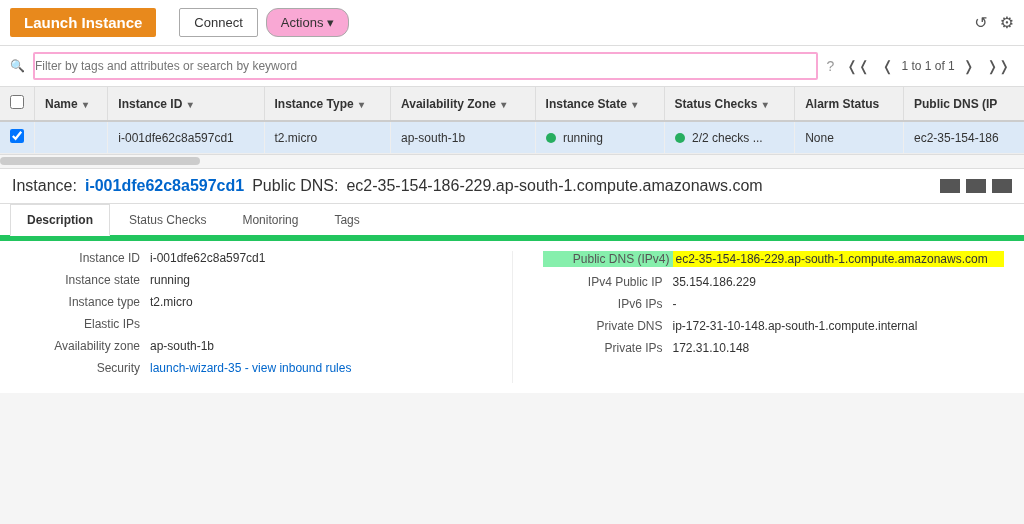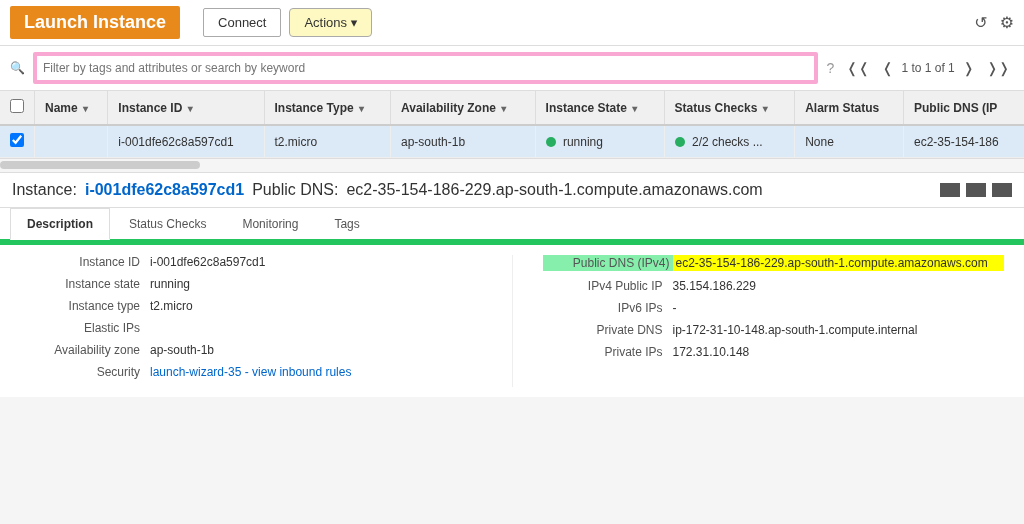--- a/index.html
+++ b/index.html
@@ -5,41 +5,41 @@
     * { box-sizing: border-box; margin: 0; padding: 0; }
     body { font-family: Arial, sans-serif; font-size: 12px; background: #f5f5f5; color: #333; overflow: hidden; }
 
     
     .toolbar {
       display: flex; align-items: center; padding: 6px 10px; background: #fff;
       border-bottom: 1px solid #ddd; height: 46px; gap: 8px;
     }
     .btn-launch {
       background: #e8891c; color: #fff; border: none; padding: 6px 14px;
-      font-size: 18px; font-weight: bold; cursor: pointer; border-radius: 2px;
+      font-size: 15px; font-weight: bold; cursor: pointer; border-radius: 2px;
     }
     .btn-connect {
       background: #fff; border: 1px solid #aaa; padding: 6px 14px;
       font-size: 13px; cursor: pointer; border-radius: 2px; color: #333; margin-left: 15px;
     }
     .btn-actions {
-      background: #fef9c3; border: 1px solid #aaa; padding: 6px 14px;
-      font-size: 13px; cursor: pointer; border-radius: 4px; color: #333;
+      background: #f9a8d4; border: 1px solid #aaa; padding: 6px 14px;
+      font-size: 13px; cursor: pointer; border-radius: 12px; color: #333;
       display: flex; align-items: center; gap: 4px;
     }
     .toolbar-right { margin-left: auto; display: flex; align-items: center; gap: 12px; }
     .icon-btn { background: none; border: none; cursor: pointer; color: #555; font-size: 16px; }
 
     
     .search-bar {
       display: flex; align-items: center; padding: 6px 10px; background: #fff;
       border-bottom: 1px solid #ddd; gap: 8px;
     }
     .search-input {
-      flex: 1; border: 4px solid #f9a8d4; padding: 5px 6px; font-size: 12px;
+      flex: 1; border: 2px solid #f9a8d4; padding: 5px 0; font-size: 12px;
       border-radius: 2px; outline: none;
     }
     .search-help { color: #999; font-size: 14px; cursor: pointer; }
     .pagination { display: flex; align-items: center; gap: 4px; font-size: 12px; color: #555; white-space: nowrap; }
     .page-btn { background: none; border: none; cursor: pointer; font-size: 14px; color: #555; padding: 2px 4px; }
 
     
     .table-container { background: #fff; border-bottom: 1px solid #ddd; overflow-x: auto; }
     table { width: 100%; border-collapse: collapse; min-width: 900px; }
     thead tr { background: #f0f0f0; }

